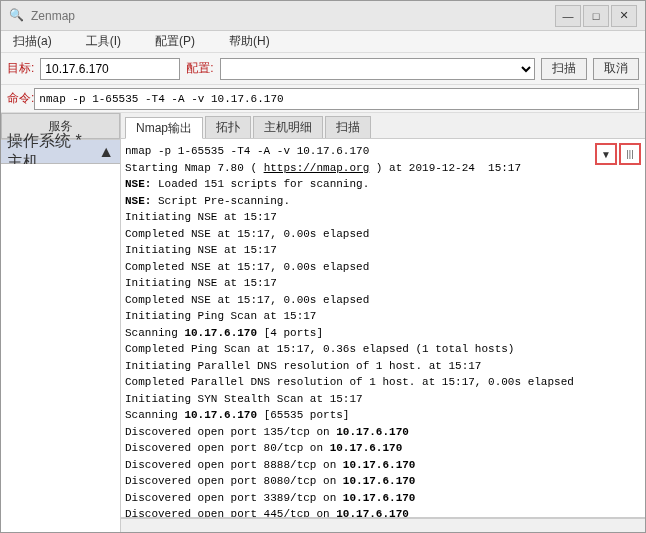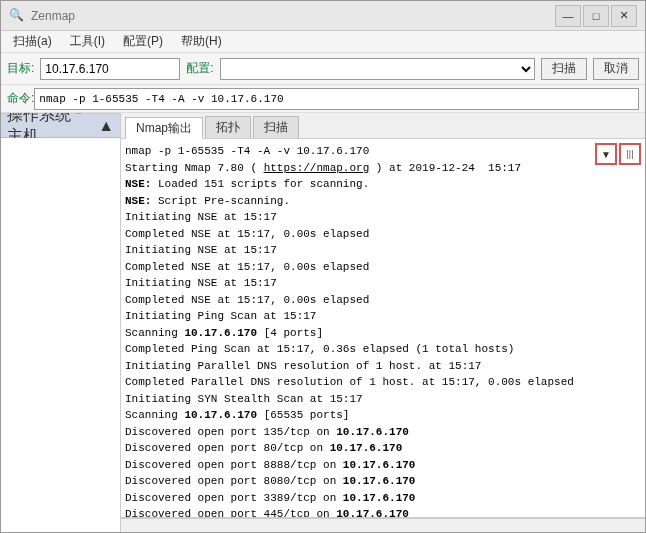--- a/index.html
+++ b/index.html
@@ -58,40 +58,40 @@
       justify-content: center;
       color: #333;
     }
     .menu-bar {
       background: #f5f5f5;
       height: 22px;
       display: flex;
       align-items: center;
       padding: 0 4px;
       border-bottom: 1px solid #ddd;
-      gap: 2px;
+      gap: 18px;
     }
     .menu-item {
       padding: 2px 8px;
       cursor: pointer;
       font-size: 12px;
       color: #333;
     }
     .toolbar {
       background: #f5f5f5;
       height: 32px;
       display: flex;
       align-items: center;
       padding: 0 6px;
       border-bottom: 1px solid #ddd;
       gap: 6px;
     }
     .toolbar-label {
       font-size: 12px;
-      color: #15803d;
+      color: #b91c1c;
       white-space: nowrap;
     }
     .toolbar-input {
       height: 22px;
       border: 1px solid #999;
       background: white;
       padding: 0 4px;
       font-size: 12px;
       flex: 1;
     }
@@ -299,34 +299,36 @@
 
   <div class="command-bar">
     <span class="toolbar-label">命令:</span>
     <input class="command-input command-text" value="nmap -p 1-65535 -T4 -A -v 10.17.6.170" style="">
   </div>
 
   <div class="main-area">
 
     <div class="sidebar">
       <div class="sidebar-tabs">
+        <div class="sidebar-tab">服务</div>
       </div>
       <div class="sidebar-header">
         <span>操作系统 * 主机</span>
         <span>▲</span>
       </div>
       <div class="sidebar-content">
       </div>
     </div>
 
     <div class="content-area">
 
       <div class="content-tabs">
         <div class="content-tab active">Nmap输出</div>
         <div class="content-tab">拓扑</div>
+        <div class="content-tab">主机明细</div>
         <div class="content-tab">扫描</div>
       </div>
 
       <div class="output-area">
         <div class="output-toolbar">
           <div class="output-btn">▼</div>
           <div class="output-btn" style="font-size:9px; color:#555;">|||</div>
         </div>
         <div class="output-text"><span>nmap -p 1-65535 -T4 -A -v 10.17.6.170
 </span><span>Starting Nmap 7.80 ( <span class="underline">https://nmap.org</span> ) at 2019-12-24  15:17

